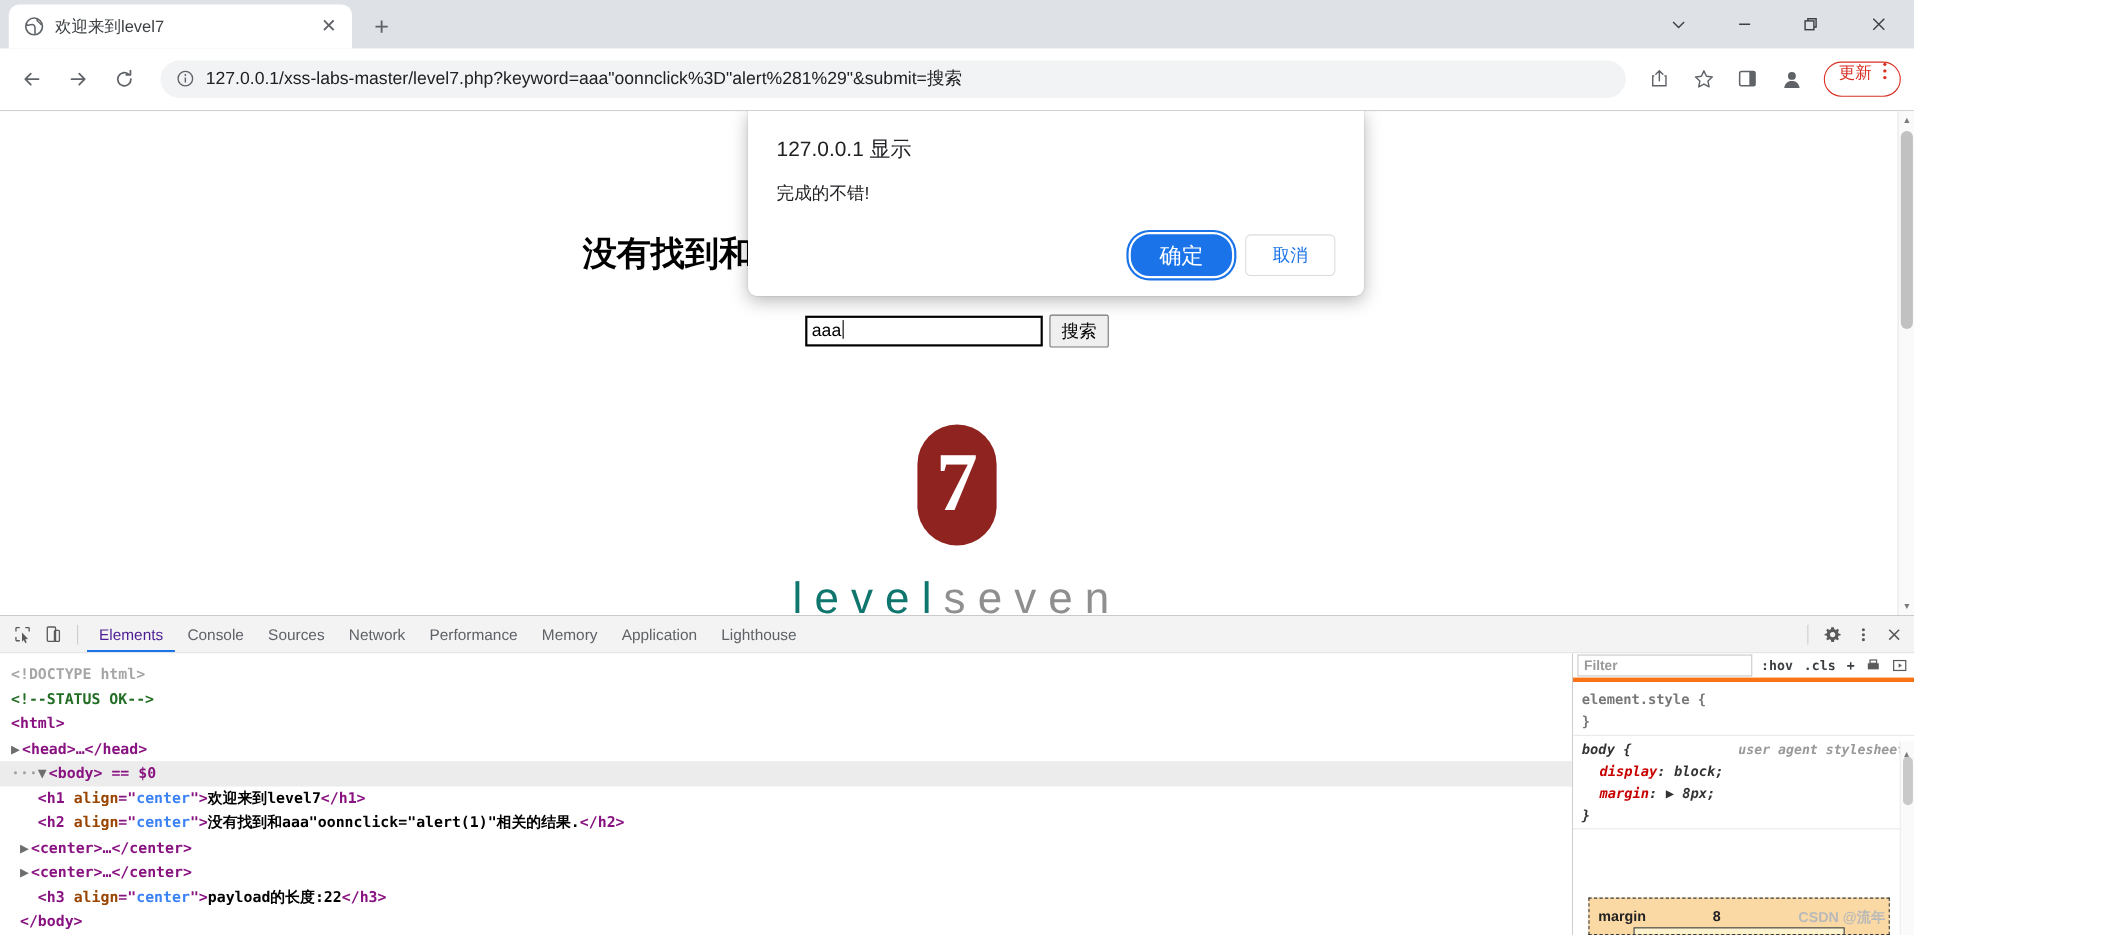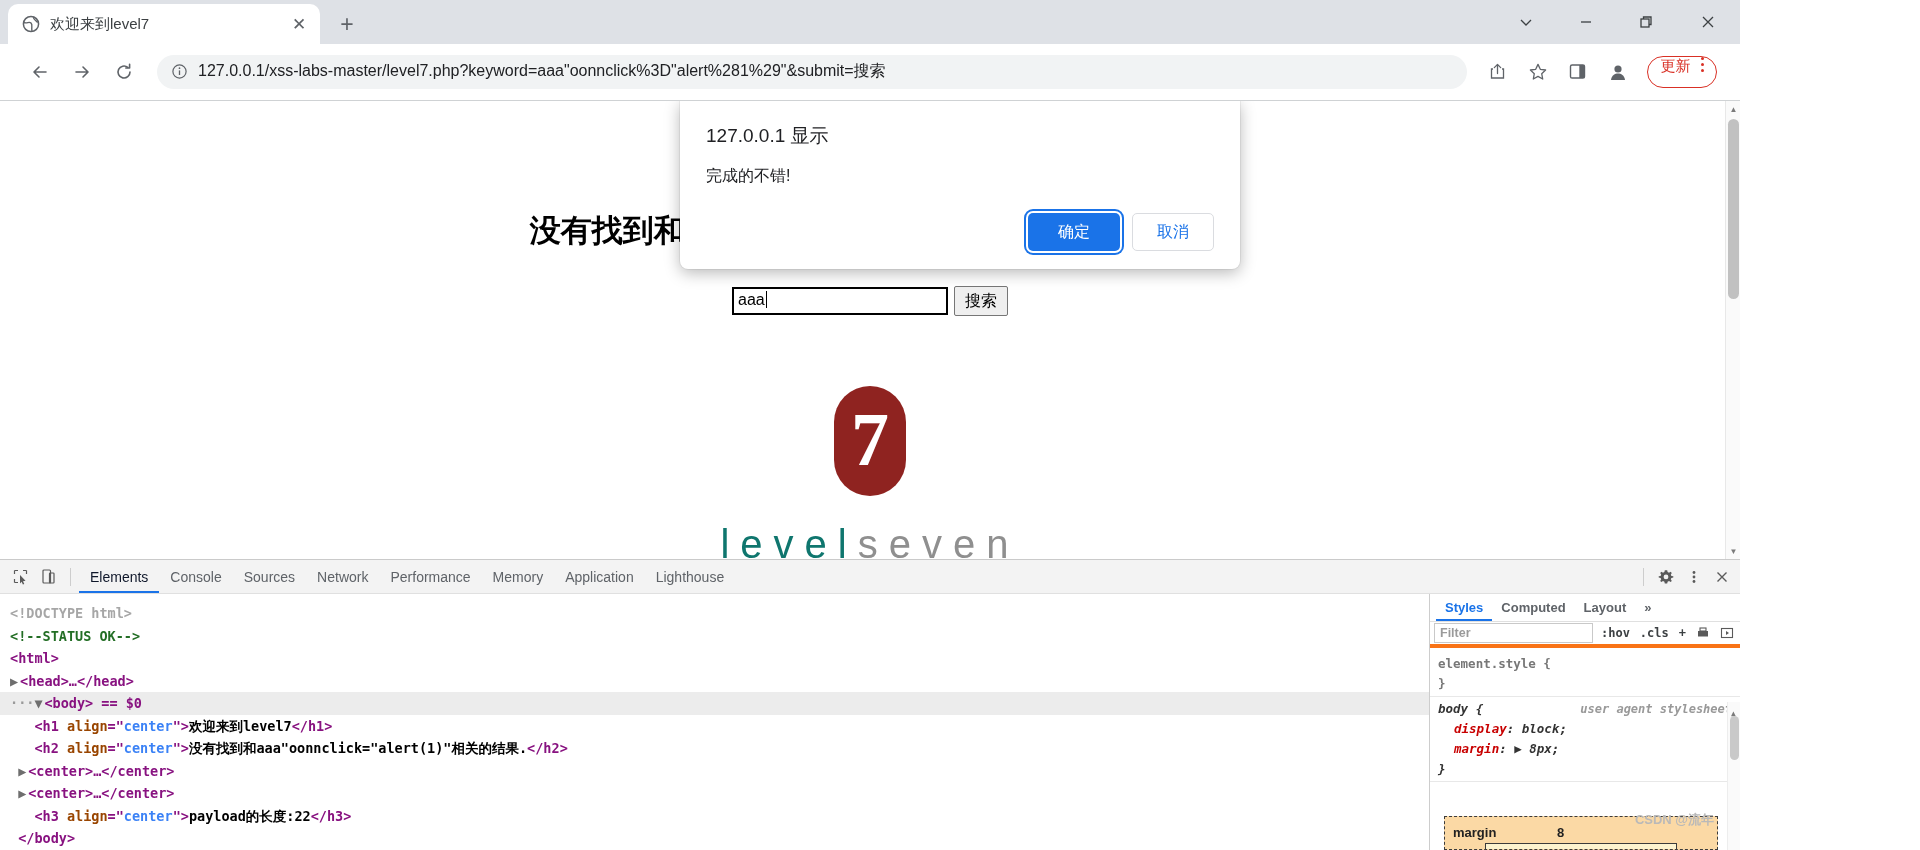--- a/index.html
+++ b/index.html
@@ -45,21 +45,21 @@
   }
   .wincontrols .wc {
     width: 60px; height: 44px; display: flex; align-items: center; justify-content: center;
     color: #3c4043;
   }
   .wincontrols .wc:last-child { width: 64px; }
 
   
   .toolbar {
     height: 56px; background: #fff; display: flex; align-items: center;
-    padding: 0 23px; flex: none; border-bottom: 1px solid #fff;
+    padding: 0 12px; flex: none; border-bottom: 1px solid #fff;
   }
   .navbtn {
     width: 34px; height: 34px; display: flex; align-items: center; justify-content: center;
     margin-right: 8px; color: #5f6368; border-radius: 50%; flex: none;
   }
   .omnibox {
     flex: 1; height: 34px; background: #f1f3f4; border-radius: 17px;
     display: flex; align-items: center; padding: 0 14px; margin: 0 8px;
     min-width: 0;
   }
@@ -147,22 +147,22 @@
   .jsdialog {
     position: absolute; left: 680px; top: 0px; width: 560px;
     background: #fff; border-radius: 0 0 8px 8px;
     box-shadow: 0 4px 16px rgba(0,0,0,0.28), 0 0 0 1px rgba(0,0,0,0.05);
     padding: 22px 26px 18px 26px;
   }
   .jsdialog .dlg-origin { font-size: 19px; color: #202124; margin-bottom: 17px; }
   .jsdialog .dlg-msg { font-size: 16px; color: #202124; margin-bottom: 26px; }
   .jsdialog .dlg-btns { display: flex; justify-content: flex-end; gap: 12px; }
   .btn-ok {
-    background: #1a73e8; color: #fff; border: none; border-radius: 5px;
-    height: 38px; min-width: 92px; font-size: 16px;
+    background: #1a73e8; color: #fff; border: none; border-radius: 17px;
+    height: 38px; min-width: 92px; font-size: 20px;
     font-family: Liberation Serif, serif;
     box-shadow: 0 0 0 2px #fff, 0 0 0 4px #1a73e8;
   }
   .btn-cancel {
     background: #fff; color: #1a73e8; border: 1px solid #dadce0; border-radius: 5px;
     height: 38px; min-width: 82px; font-size: 16px;
     font-family: "Liberation Sans", sans-serif;
   }
 
   
@@ -176,21 +176,21 @@
   }
   .dt-tool {
     width: 28px; height: 28px; display: flex; align-items: center; justify-content: center;
     color: #5a5a5a;
   }
   .dt-sep { width: 1px; height: 18px; background: #cdcdcd; margin: 0 8px; }
   .dt-tab {
     padding: 0 11px; height: 33px; display: flex; align-items: center;
     font-size: 14px; color: #5f6368; white-space: nowrap;
   }
-  .dt-tab.active { color: #0f172a; box-shadow: inset 0 -2px 0 #1a73e8; }
+  .dt-tab.active { color: #4c1d95; box-shadow: inset 0 -2px 0 #1a73e8; }
   .dt-tabbar-right { position: absolute; right: 4px; display: flex; align-items: center; }
 
   .dt-body { flex: 1; display: flex; min-height: 0; font-weight: bold; }
   .dt-elements {
     flex: 1; overflow: hidden; position: relative;
     font-family: "DejaVu Sans Mono", "Liberation Mono", monospace;
     font-size: 13.5px; line-height: 22.5px; padding: 8px 0 0 0;
     background: #fff;
   }
   .code-line { white-space: pre; padding-left: 10px; height: 22.5px; }
@@ -254,21 +254,21 @@
   }
   .boxmodel .bm-val {
     position: absolute; left: 112px; top: 6px; font-size: 13px; color: #222;
     font-family: "Liberation Sans", sans-serif;
   }
   .boxmodel .bm-inner {
     position: absolute; left: 40px; right: 40px; top: 26px; height: 30px;
     background: #fdf3cf; border: 1px solid #3b3b3b;
   }
   .watermark {
-    position: absolute; right: 26px; bottom: 20px; font-size: 13px; color: #b9b9b9;
+    position: absolute; right: 26px; bottom: 6px; font-size: 13px; color: #b9b9b9;
     font-family: "Liberation Sans", sans-serif;
   }
   .st-scroll {
     position: absolute; right: 0; top: 54px; bottom: 0; width: 13px; background: #fafafa;
     border-left: 1px solid #ededed;
   }
   .st-scroll .tri { position: absolute; top: 2px; left: 3px; color: #7a7a7a; font-size: 8px; }
   .st-scroll .sthumb { position: absolute; left: 2px; top: 14px; width: 9px; height: 44px; background: #c9c9c9; border-radius: 5px; }
 </style>
 </head>
@@ -479,26 +479,20 @@
         <div class="code-line"> <span class="arrow">▶</span><span class="tg">&lt;center&gt;…&lt;/center&gt;</span></div>
         <div class="code-line"> <span class="arrow">▶</span><span class="tg">&lt;center&gt;…&lt;/center&gt;</span></div>
         <div class="code-line">   <span class="tg">&lt;</span><span class="tg">h3</span> <span class="at">align</span><span class="tg">="</span><span class="av">center</span><span class="tg">"&gt;</span><span class="txt">payload的长度:22</span><span class="tg">&lt;/</span><span class="tg">h3</span><span class="tg">&gt;</span></div>
         <div class="code-line"> <span class="tg">&lt;/body&gt;</span></div>
         <div class="code-line"></div>
       </div>
 
       <div class="dt-split"></div>
 
       <div class="dt-styles">
-        <div class="st-tabbar">
-          <div class="st-tab active">Styles</div>
-          <div class="st-tab">Computed</div>
-          <div class="st-tab">Layout</div>
-          <div class="st-tab">»</div>
-        </div>
 
         <div class="st-filterbar">
           <div class="st-filter">Filter</div>
           <span class="st-mini">:hov</span>
           <span class="st-mini">.cls</span>
           <span class="st-mini">+</span>
           <span class="st-icon">
             <svg width="14" height="14" viewBox="0 0 14 14">
                 <rect x="2" y="5" width="10" height="5.5" fill="#5a5a5a"></rect>
                 <rect x="4" y="2" width="6" height="3" fill="none" stroke="#5a5a5a" stroke-width="1.1"></rect>

